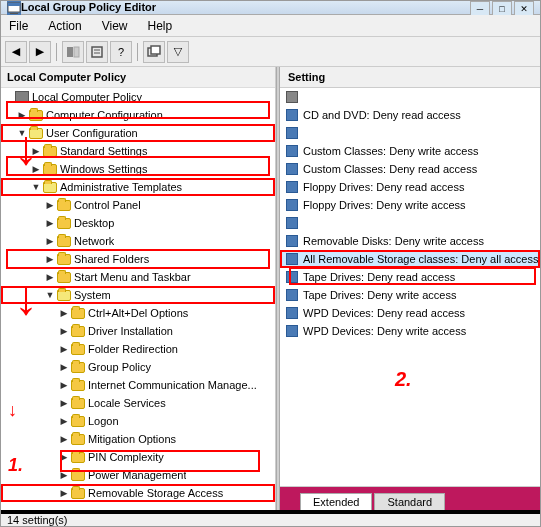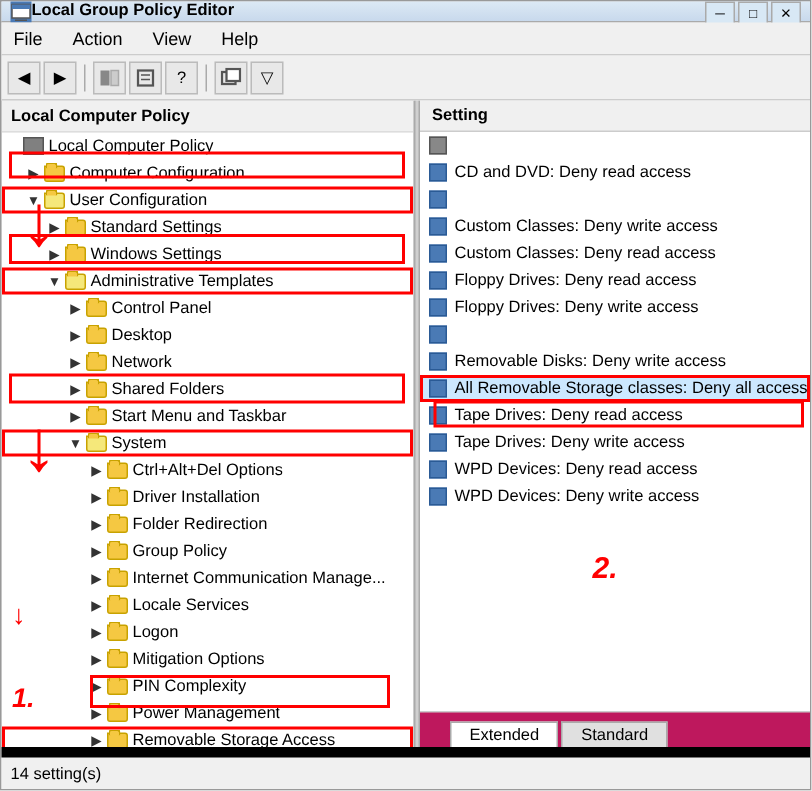--- a/index.html
+++ b/index.html
@@ -243,23 +243,23 @@
       font-size: 11px;
       cursor: pointer;
     }
     .tab.active {
       background: #fff;
       border-bottom: 1px solid #fff;
       margin-bottom: -1px;
       z-index: 1;
     }
     .status-bar {
-      height: 28px;
-      background: #f0f0f0;
-      border-top: 7px solid #000000;
+      height: 16px;
+      background: #f0f0f0;
+      border-top: 4px solid #000000;
       display: flex;
       align-items: center;
       padding: 0 6px;
       font-size: 11px;
     }
     .splitter {
       width: 4px;
       background: #d0d0d0;
       border-left: 1px solid #aaa;
       border-right: 1px solid #aaa;

